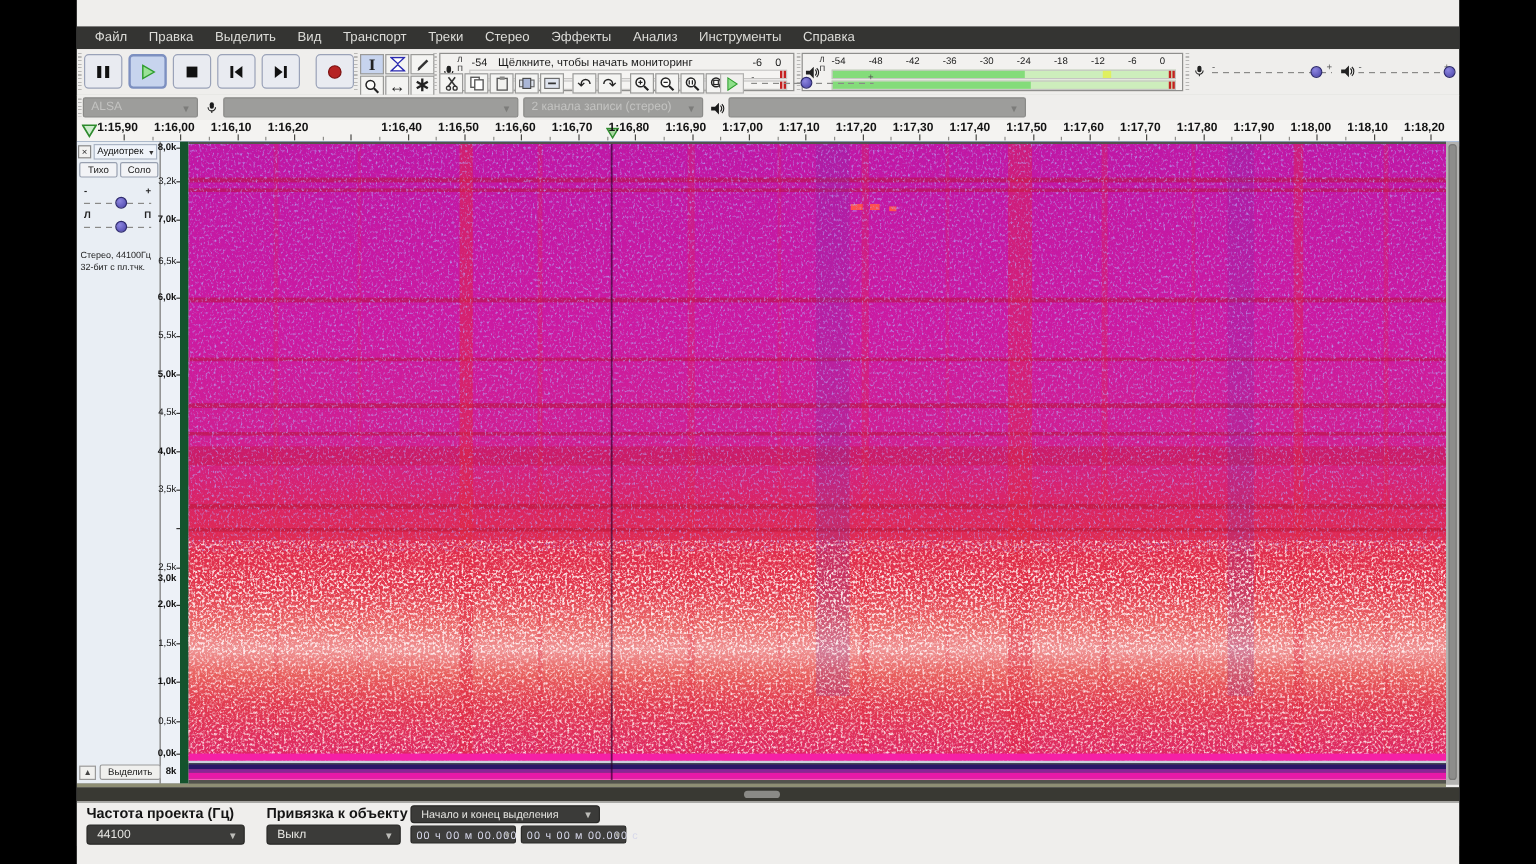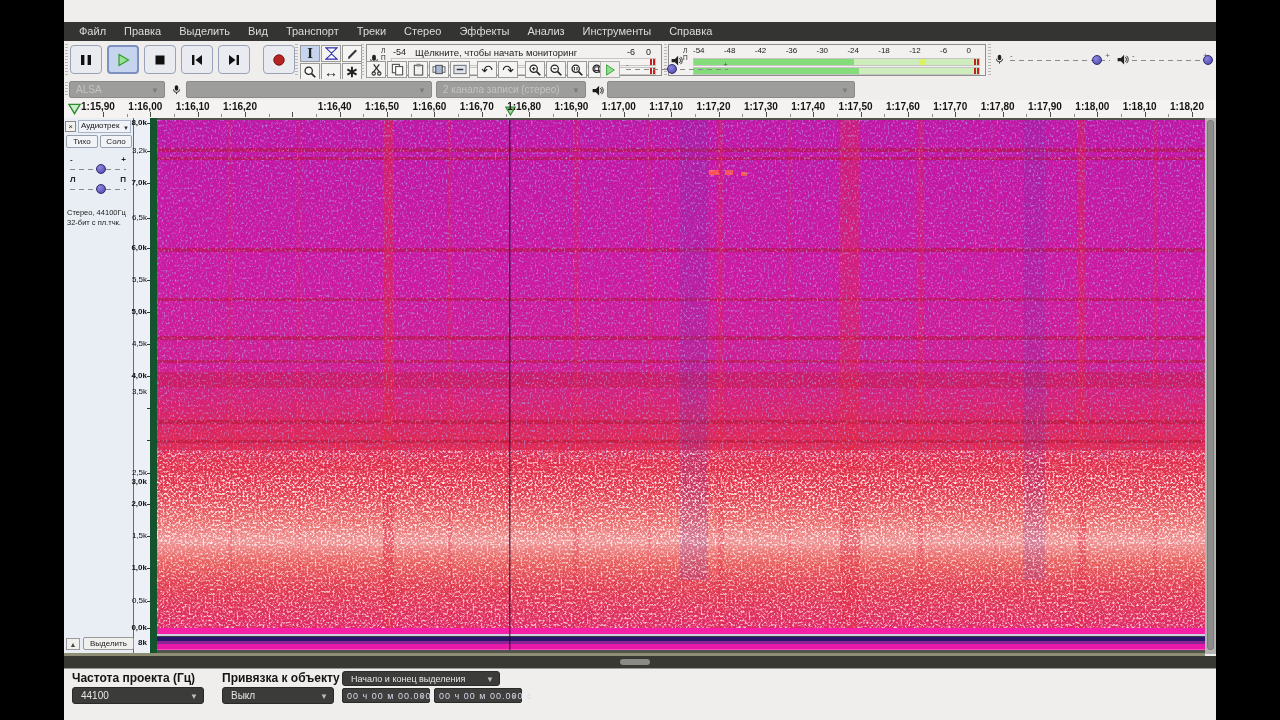--- a/index.html
+++ b/index.html
@@ -481,21 +481,21 @@
       <div class="flab major" style="top: 125px;">6,0k</div>
       <div class="ftick" style="top: 130px;"></div>
       <div class="flab" style="top: 157px;">5,5k</div>
       <div class="ftick" style="top: 162px;"></div>
       <div class="flab major" style="top: 189px;">5,0k</div>
       <div class="ftick" style="top: 194px;"></div>
       <div class="flab" style="top: 221px;">4,5k</div>
       <div class="ftick" style="top: 226px;"></div>
       <div class="flab major" style="top: 253px;">4,0k</div>
       <div class="ftick" style="top: 258px;"></div>
-      <div class="flab" style="top: 269px;">3,5k</div>
+      <div class="flab" style="top: 285px;">3,5k</div>
       <div class="ftick" style="top: 290px;"></div>
       <div class="flab major" style="top: 317px; margin-top: 42px;">3,0k</div>
       <div class="ftick" style="top: 322px;"></div>
       <div class="flab" style="top: 350px;">2,5k</div>
       <div class="ftick" style="top: 355px;"></div>
       <div class="flab major" style="top: 381px;">2,0k</div>
       <div class="ftick" style="top: 386px;"></div>
       <div class="flab" style="top: 413px;">1,5k</div>
       <div class="ftick" style="top: 418px;"></div>
       <div class="flab major" style="top: 445px;">1,0k</div>

